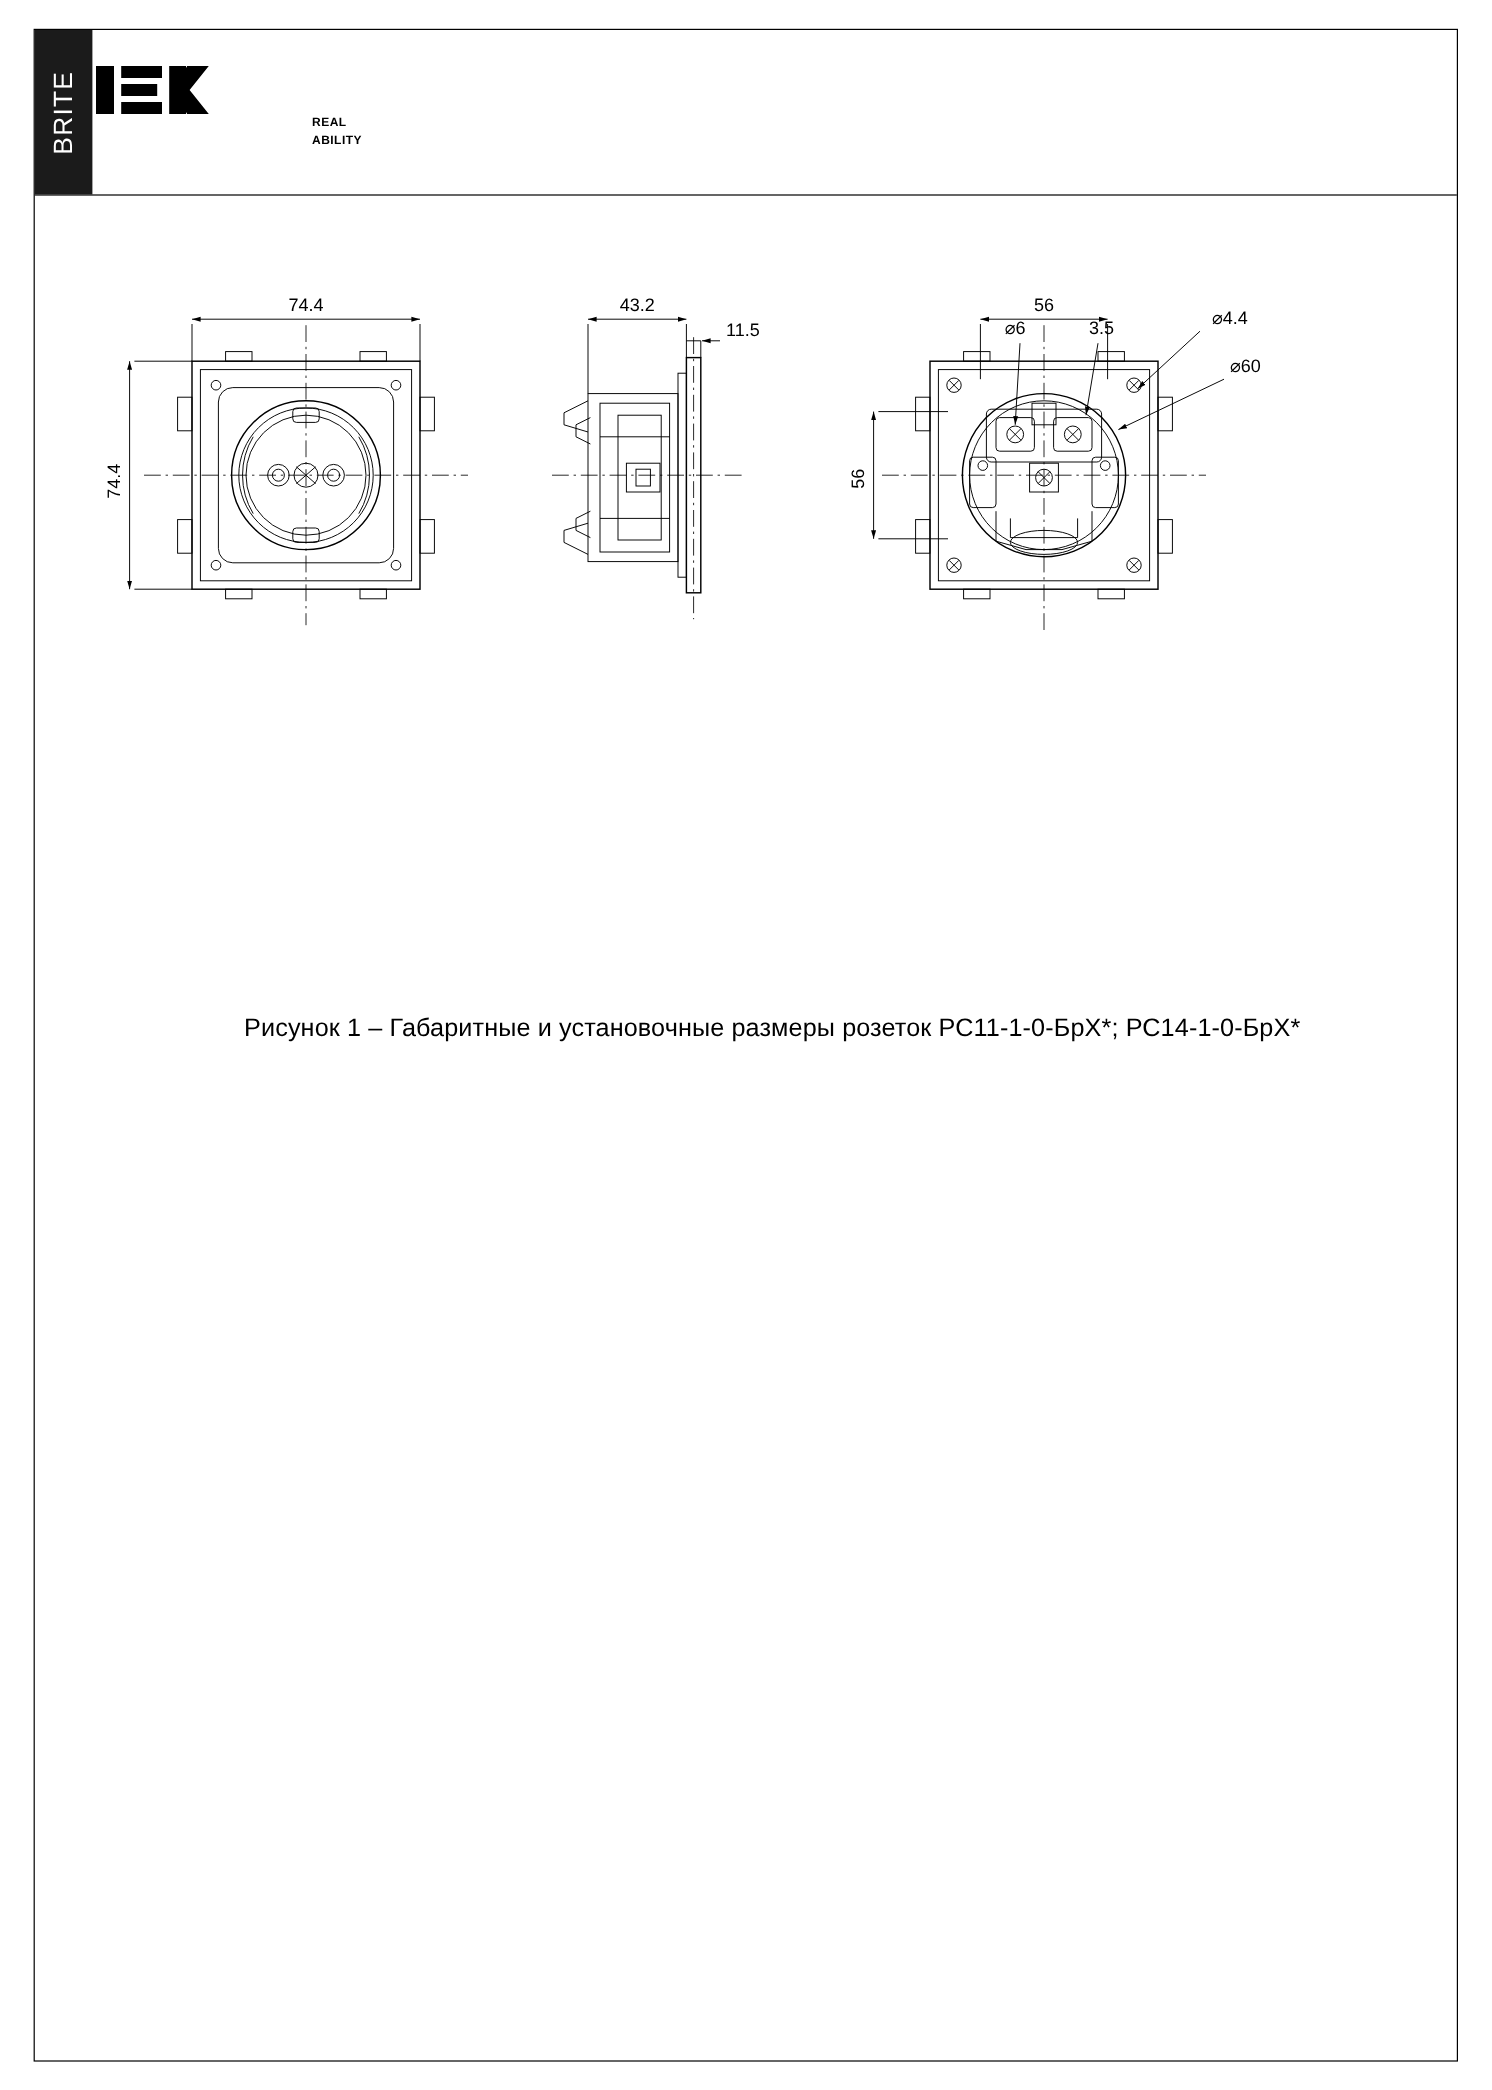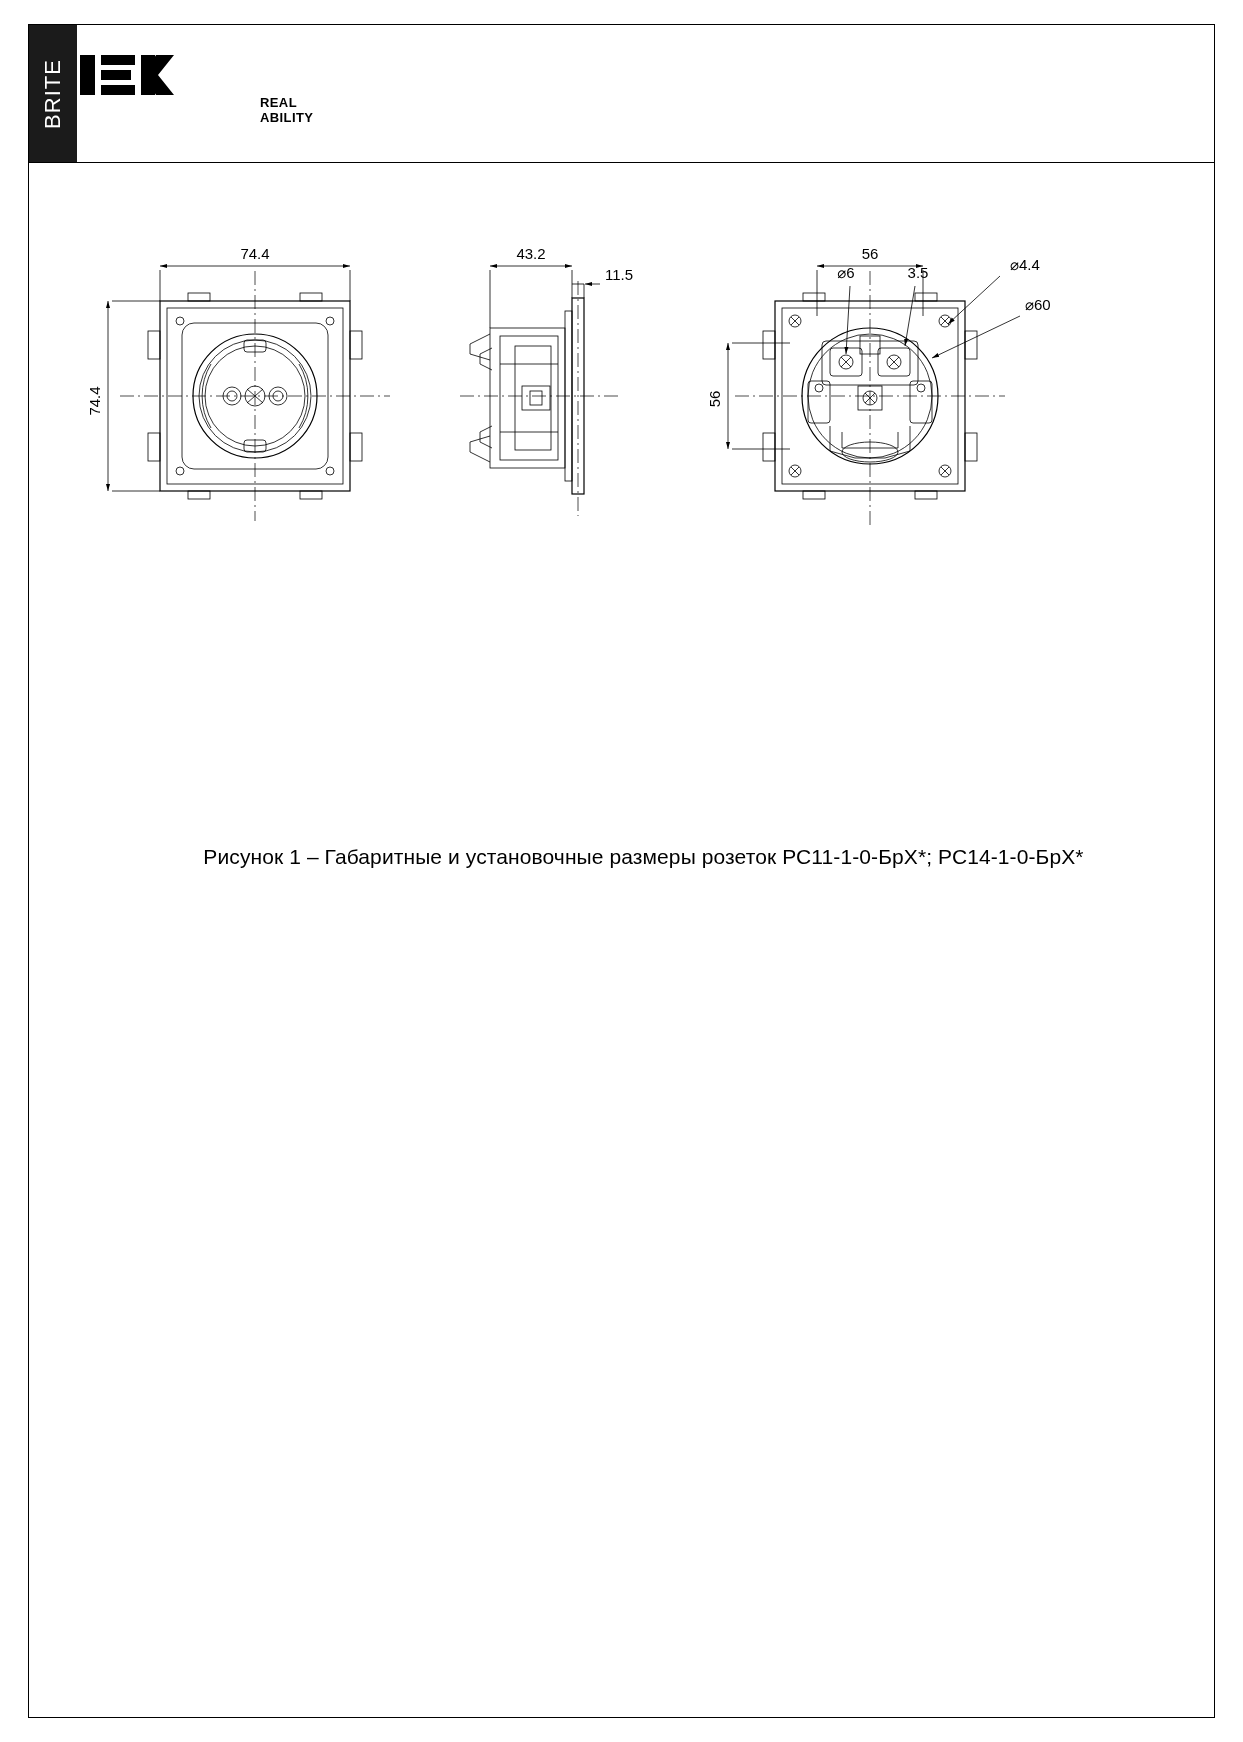--- a/index.html
+++ b/index.html
@@ -68,21 +68,21 @@
     top: 47px;
     width: 200px;
     height: 56px;
   }
   .logo svg { display: block; }
   .logo-text {
     position: absolute;
     left: 182px;
     top: 48px;
     line-height: 15px;
-    font-size: 13px;
+    font-size: 10px;
     font-weight: bold;
     letter-spacing: 0.4px;
   }
 
   
   .drawing {
     position: absolute;
     left: 60px;
     top: 236px;
     width: 1120px;

